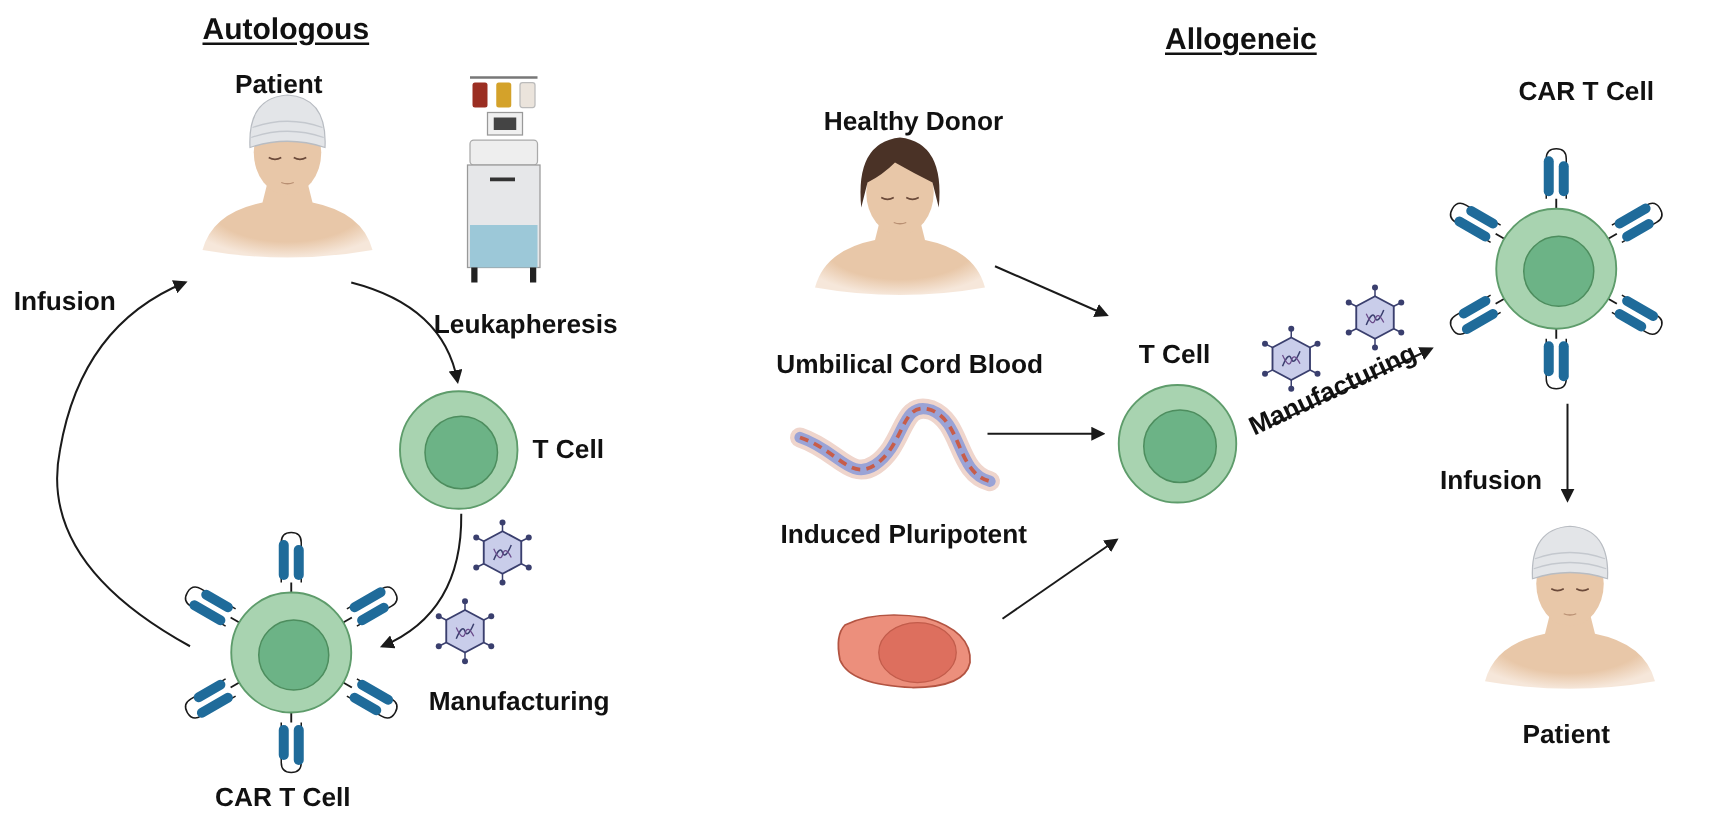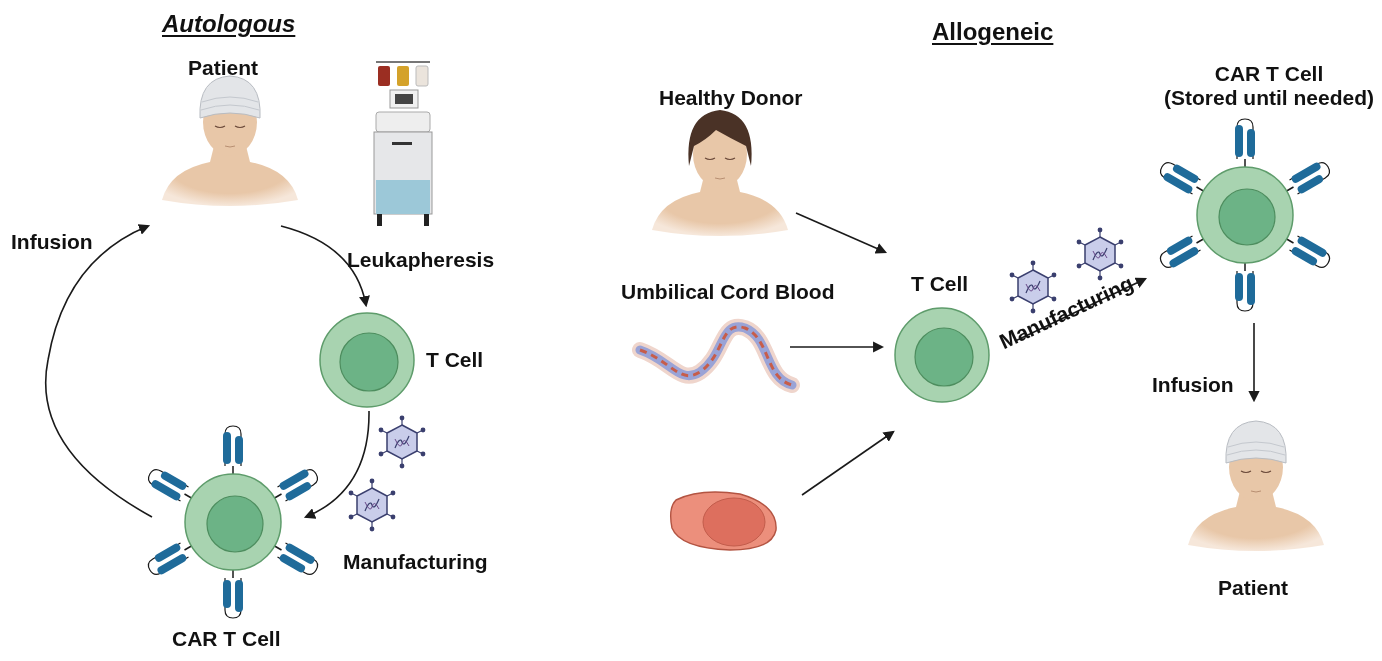--- a/index.html
+++ b/index.html
@@ -131,33 +131,33 @@
   <use href="#cart" x="1245" y="215"></use>
   <use href="#patient" x="1256" y="475"></use>
 
   <line x1="796" y1="213" x2="885" y2="252" stroke="#1a1a1a" stroke-width="1.6" marker-end="url(#ah)"></line>
   <line x1="790" y1="347" x2="882" y2="347" stroke="#1a1a1a" stroke-width="1.6" marker-end="url(#ah)"></line>
   <line x1="802" y1="495" x2="893" y2="432" stroke="#1a1a1a" stroke-width="1.6" marker-end="url(#ah)"></line>
   <line x1="1015" y1="341" x2="1145" y2="279" stroke="#1a1a1a" stroke-width="1.6" marker-end="url(#ah)"></line>
   <line x1="1254" y1="323" x2="1254" y2="400" stroke="#1a1a1a" stroke-width="1.6" marker-end="url(#ah)"></line>
 </svg>
 
-<div class="lbl title" style="left:162px; top:10px;font-style:italic;">Autologous</div>
+<div class="lbl title" style="left:162px; top:10px;">Autologous</div>
 <div class="lbl" style="left:188px; top:56px;">Patient</div>
 <div class="lbl" style="left:347px; top:248px;">Leukapheresis</div>
 <div class="lbl" style="left:426px; top:348px;">T Cell</div>
 <div class="lbl" style="left:343px; top:550px;">Manufacturing</div>
 <div class="lbl" style="left:172px; top:627px;">CAR T Cell</div>
 <div class="lbl" style="left:11px; top:230px;">Infusion</div>
 
 <div class="lbl title" style="left:932px; top:18px;">Allogeneic</div>
 <div class="lbl" style="left:659px; top:86px;">Healthy Donor</div>
 <div class="lbl" style="left:611px; top:280px;margin-left:10px;">Umbilical Cord Blood</div>
 <div class="lbl" style="left:612px; top:416px; width:222px;">
+  <div>Induced Pluripotent</div>
 </div>
 <div class="lbl" style="left:911px; top:272px;">T Cell</div>
 <div class="lbl" style="left:1006px; top:330px; transform:rotate(-25deg); transform-origin:0 100%;">Manufacturing</div>
 <div class="lbl" style="left:1164px; top:62px; width:210px;">
   <div>CAR T Cell</div>
-  <div>(Stored until needed)</div>
 </div>
 <div class="lbl" style="left:1152px; top:373px;">Infusion</div>
 <div class="lbl" style="left:1218px; top:576px;">Patient</div>
 
 </body></html>

